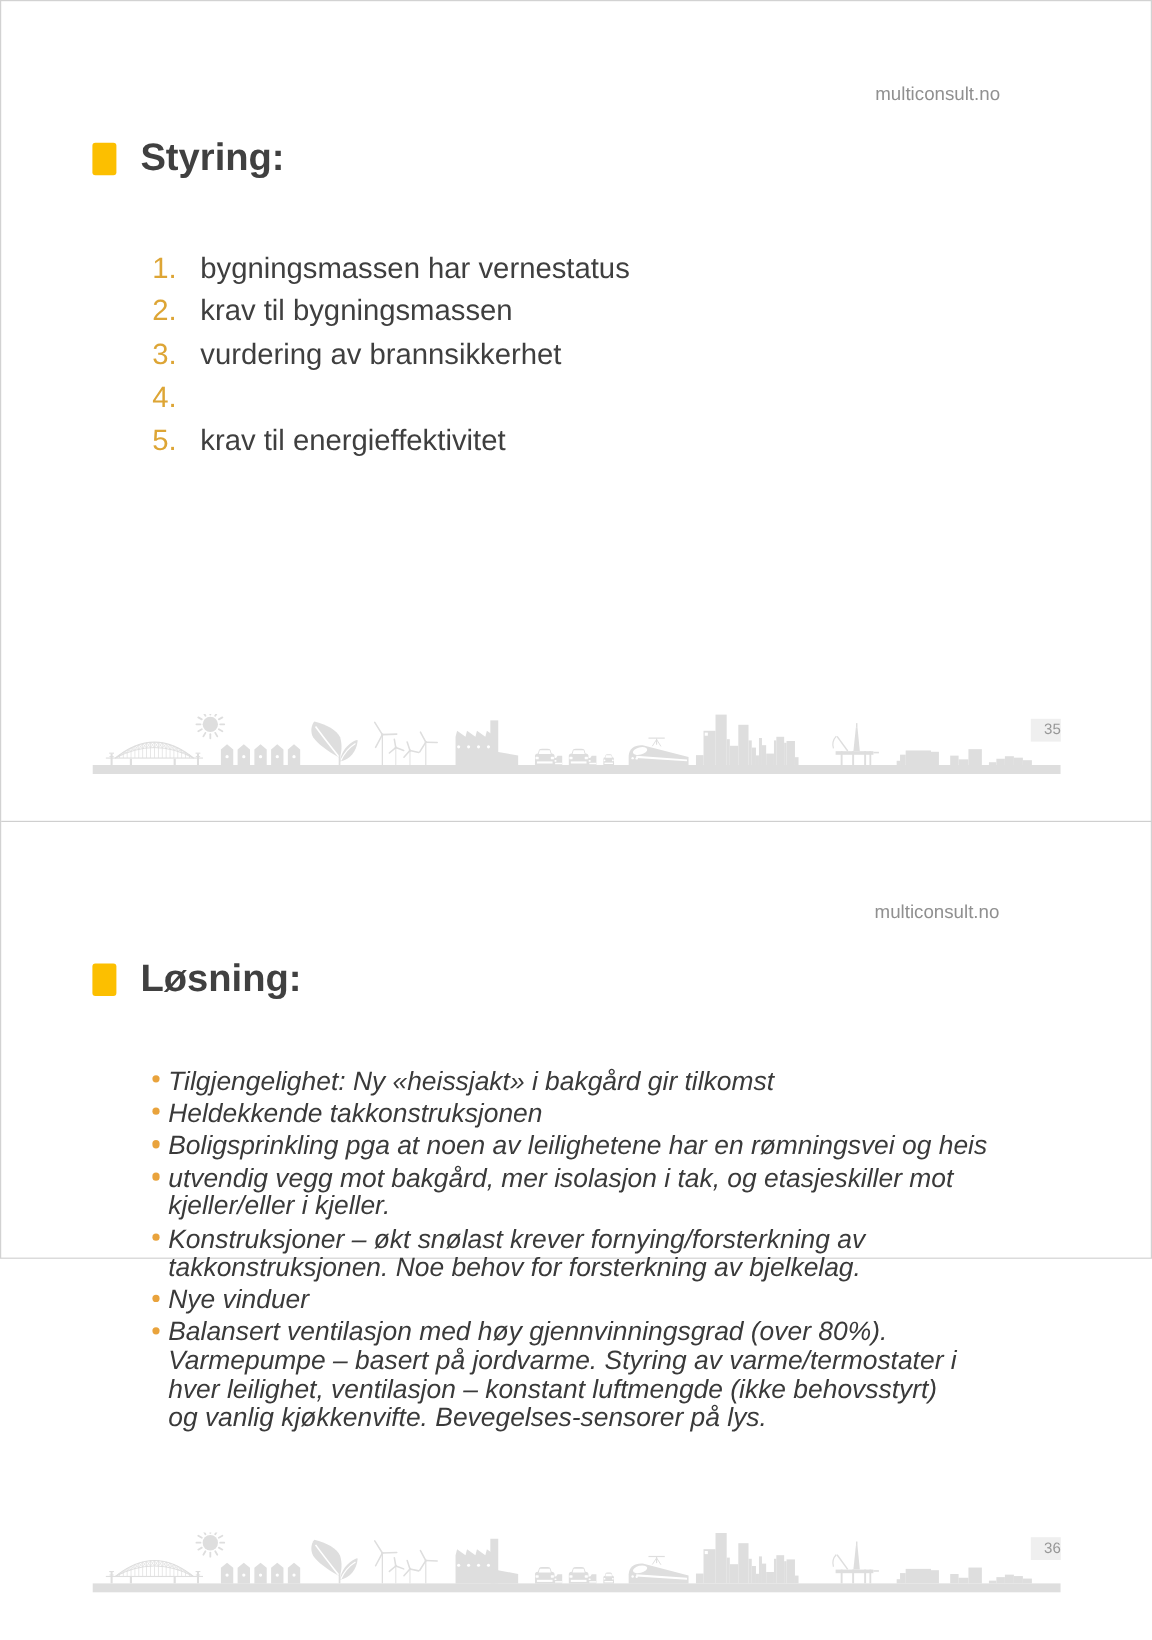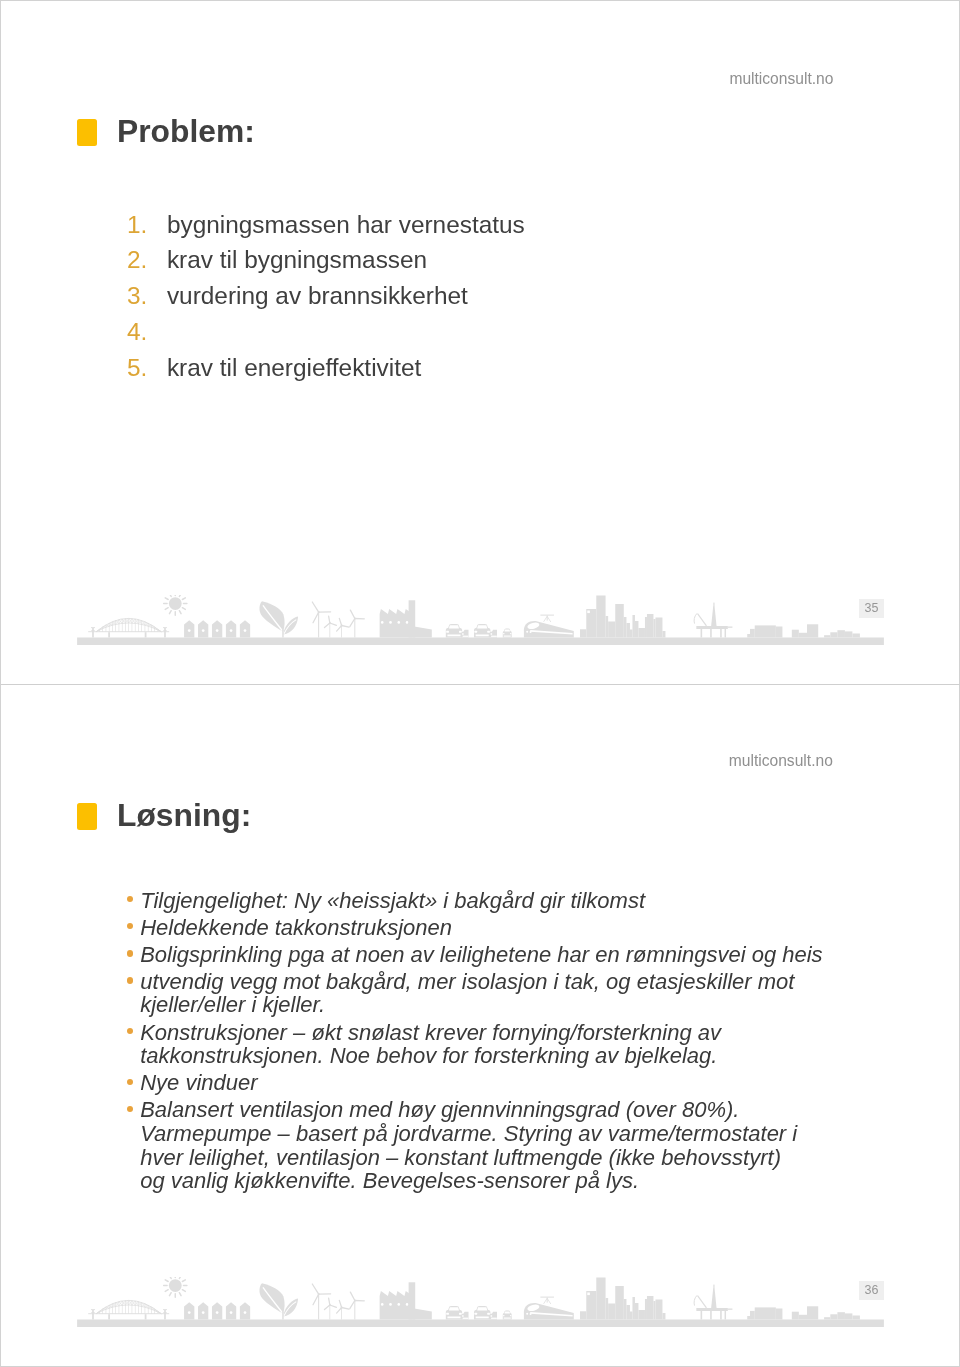--- a/index.html
+++ b/index.html
@@ -1,50 +1,50 @@
 <!DOCTYPE html>
 <html><head>
 <meta charset="utf-8">
 <title>Problem / Løsning</title>
 <style>
   html,body{margin:0;padding:0;background:#ffffff;}
   body{width:960px;height:1367px;overflow:hidden;
        font-family:"Liberation Sans",sans-serif;
        -webkit-font-smoothing:antialiased;}
-  .page{position:absolute;left:0;top:0;width:960px;height:1367px;background:#fff;
+  .page{position:absolute;left:0;top:0;width:960px;height:1049px;background:#fff;
         box-sizing:border-box;border:1px solid #d2d2d2;}
   .divider{position:absolute;left:0;top:683px;width:960px;height:1px;background:#cfcfcf;}
   .slide{position:absolute;left:0;width:960px;height:683px;}
   .slide1{top:0;}
   .slide2{top:684px;}
   .brand{position:absolute;font-size:15.6px;color:#909090;white-space:nowrap;}
   .tsq{position:absolute;width:20.2px;height:27px;background:#fcbf00;border-radius:2.5px;}
   .ttext{position:absolute;font-size:31.8px;font-weight:bold;color:#404040;
          white-space:nowrap;letter-spacing:0px;}
   .numlist{position:absolute;font-size:24.4px;color:#3f3f3f;}
   .numlist .row{position:absolute;left:0;width:780px;height:35.8px;white-space:nowrap;}
   .numlist .n{position:absolute;left:0;width:18px;text-align:right;color:#dda535;}
   .numlist .t{position:absolute;left:40px;}
   .bullets{position:absolute;font-size:22px;color:#3a3a3a;font-style:italic;}
   .bullets .li{position:relative;margin-bottom:3.4px;}
   .bullets .dot{position:absolute;left:-13.4px;top:7.5px;width:6.4px;height:6.4px;
                 border-radius:50%;background:#e9a33c;}
   .bullets .ln{height:23.7px;line-height:23.7px;white-space:nowrap;}
   .pagenum{position:absolute;width:25px;height:18.5px;background:#efefef;color:#979797;
-           font-size:12.5px;line-height:18.5px;text-align:center;}
+           font-size:12.5px;line-height:18.5px;text-align:right;}
   .sky{position:absolute;display:block;}
 </style>
 </head>
 <body>
 
 <div class="page">
 <div class="slide slide1">
   <div class="brand" style="left:728.4px;top:69.1px">multiconsult.no</div>
   <div class="tsq" style="left:75.8px;top:117.5px"></div>
-  <div class="ttext" style="left:116px;top:111.8px">Problem:</div>
+  <div class="ttext" style="left:116px;top:111.8px">Styring:</div>
   <div class="numlist" style="left:125.9px;top:209.5px">
     <div class="row" style="top:0.0px">
           <span class="n">1.</span>
           <span class="t">bygningsmassen har vernestatus</span>
         </div>
     <div class="row" style="top:35.8px">
           <span class="n">2.</span>
           <span class="t">krav til bygningsmassen</span>
         </div>
     <div class="row" style="top:71.6px">

